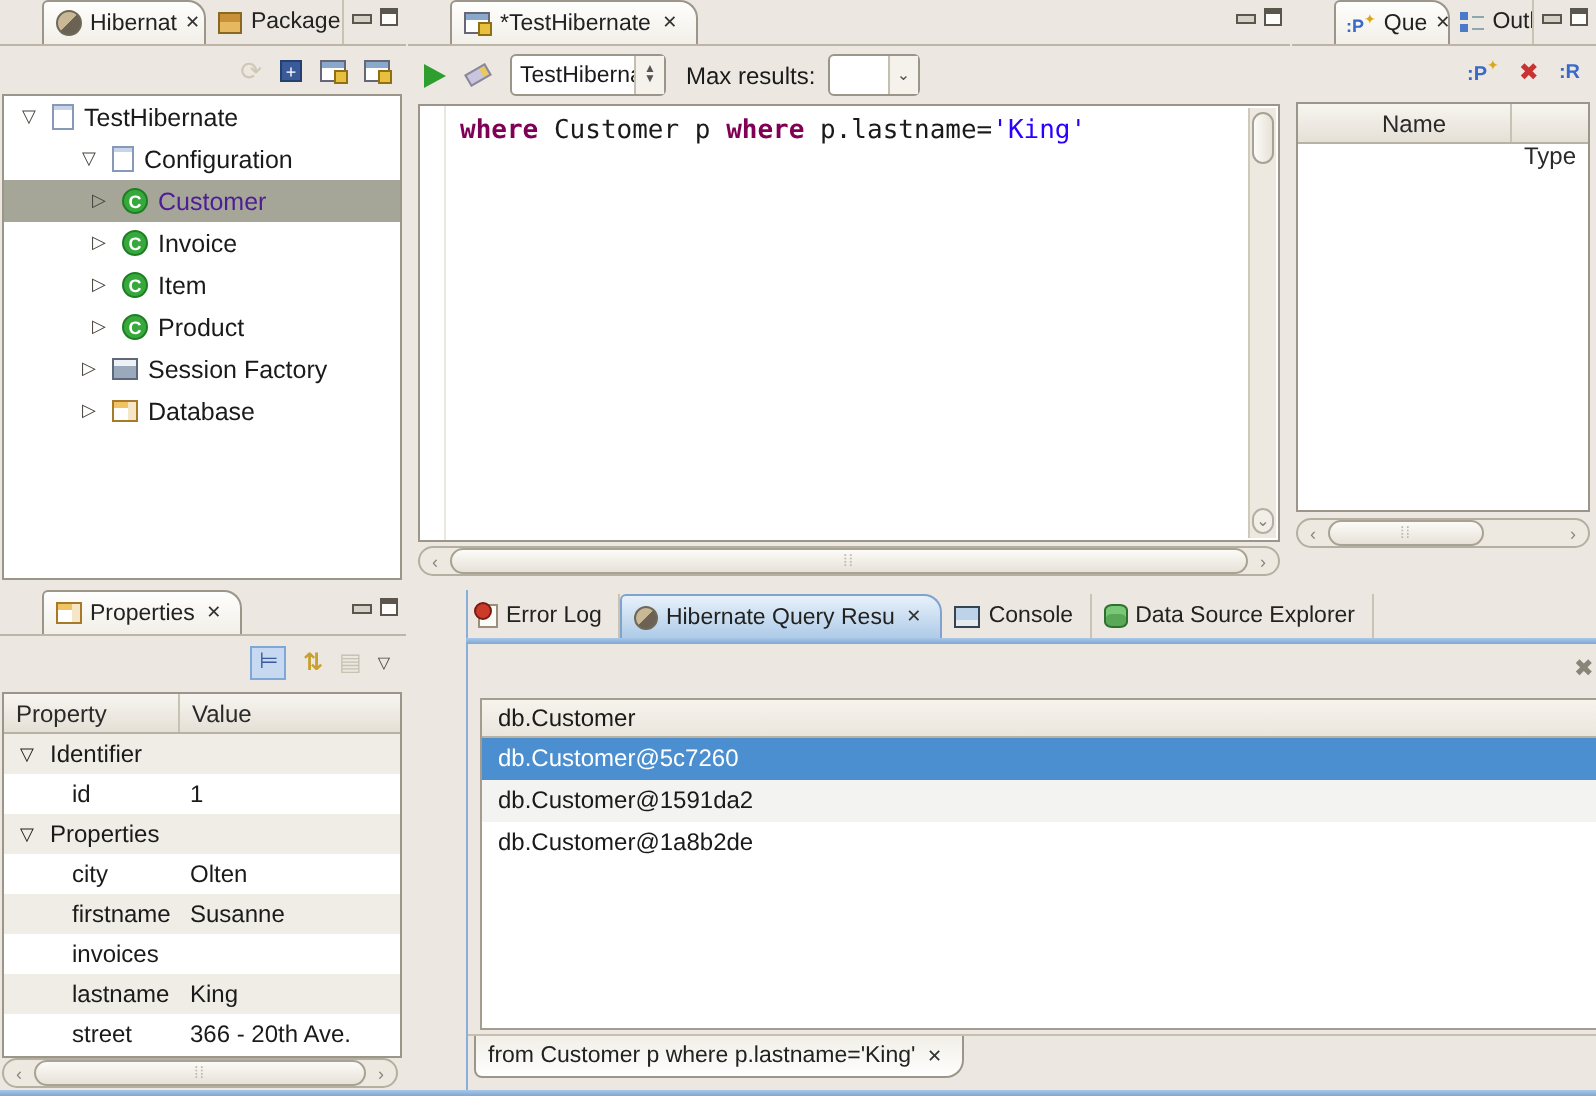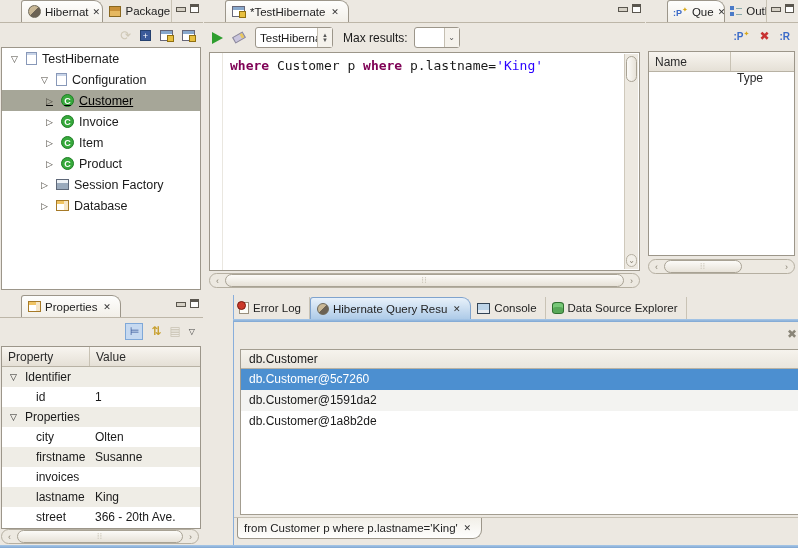--- a/index.html
+++ b/index.html
@@ -101,21 +101,21 @@
   .ic-outl::after { content:""; position:absolute; left:6px; top:3px; width:6px; height:1px;
     background:#8AA; box-shadow:0 6px 0 #8AA; }
 
   
   .white { background:#fff; border:1px solid #9C968A; overflow:hidden; }
   .trow { display:flex; align-items:center; height:21px; font-size:12.5px;
     white-space:nowrap; gap:5px; }
   .trow .arrow { width:13px; text-align:center; color:#4a463e; font-size:9px; flex:none; }
   .arrow.open::before { content:"▽"; }
   .arrow.closed::before { content:"▷"; }
-  .trow.sel { background:var(--selection-inactive,#A6A698); color:#000000;text-decoration:underline; }
+  .trow.sel { background:var(--selection-inactive,#A6A698); color:#4c1d95; }
   .ind0 { padding-left:6px;align-items:center; } .ind1 { padding-left:36px; } .ind2 { padding-left:41px; }
 
   .gridhead { display:flex; background:linear-gradient(#F8F5F0,#E5E0D6);
     border-bottom:1px solid #B8B2A4; height:20px; align-items:center;
     font-size:12px; color:#2a2a2a; }
   .gridhead .hc { padding:0 6px; height:100%; display:flex; align-items:center;
     border-right:1px solid #C8C2B4; }
 
   .prow { display:flex; height:20px; align-items:center; font-size:12px; }
   .prow:nth-child(even) { background:#EFEDE6; }
@@ -294,21 +294,21 @@
       <span class="maxbtn"></span>
     </div>
   </div>
   <div class="toolbar" style="top:23px;height:26px;gap:10px;">
     <span class="ic ic-pnew"></span>
     <span class="ic ic-pdel"></span>
     <span class="ic ic-pr"></span>
   </div>
   <div class="white" style="position:absolute;top:51px;left:2px;right:3px;bottom:38px;">
     <div class="gridhead">
-      <span class="hc" style="width:82px;">Name</span>
+      <span class="hc" style="width:82px;margin-left:36px;">Name</span>
       <span class="hc" style="flex:1;border-right:none;margin-top:32px;">Type</span>
     </div>
   </div>
   <div class="hsb" style="position:absolute;left:2px;right:3px;bottom:20px;">
     <span class="sbtn l"></span>
     <span class="thumb" style="width:78px;"></span>
     <span style="flex:1;"></span>
     <span class="sbtn r"></span>
   </div>
 </section>

